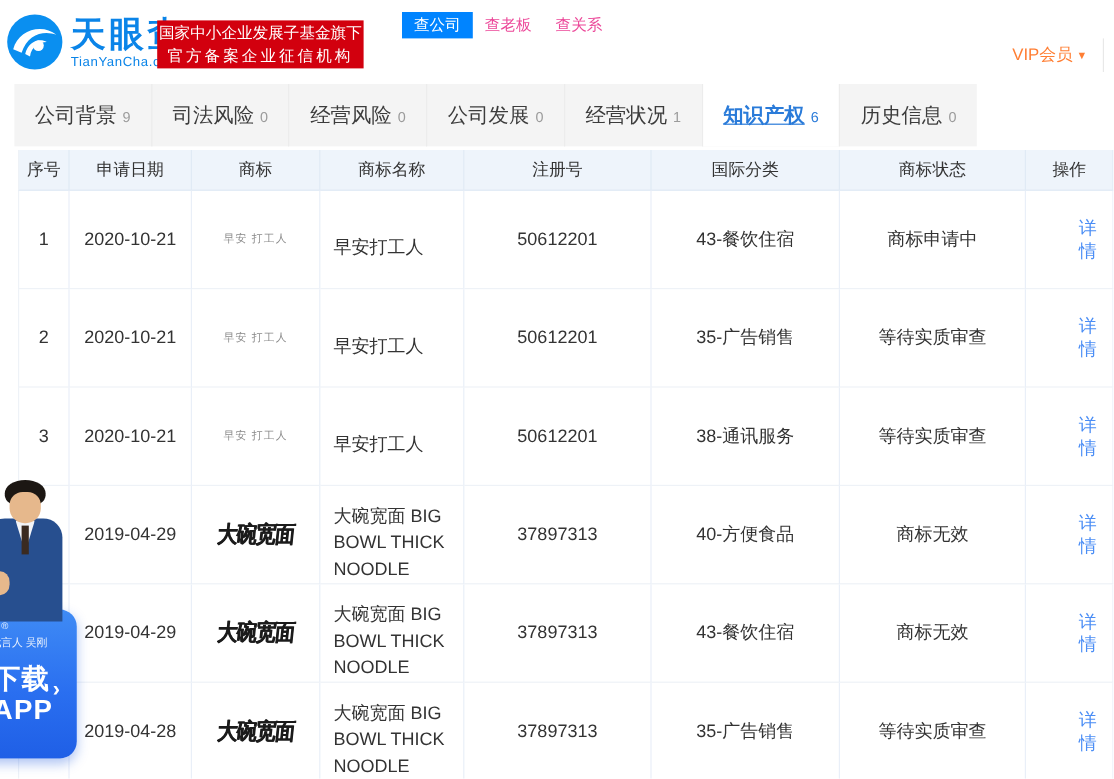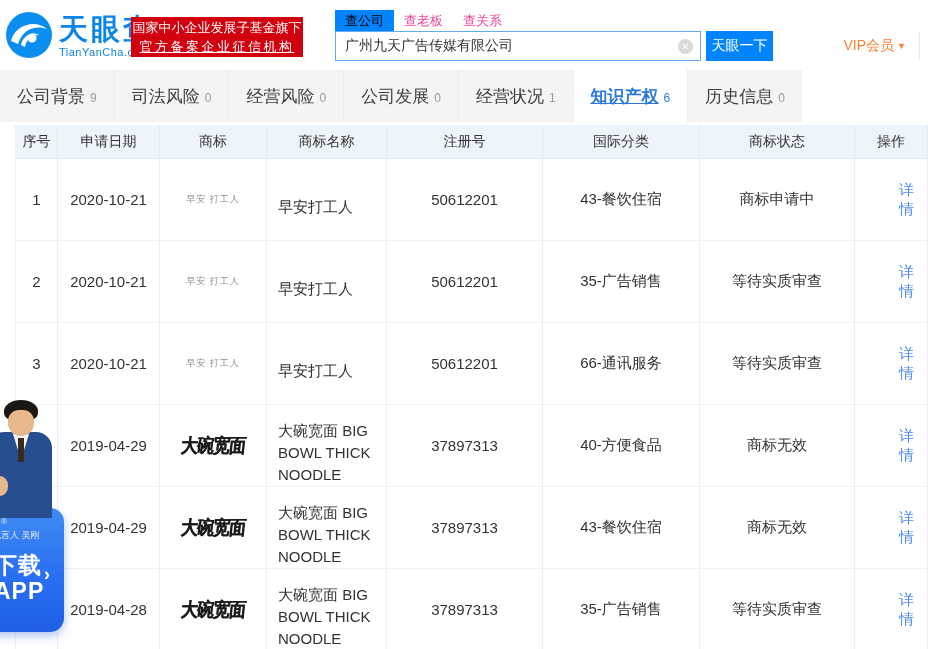--- a/index.html
+++ b/index.html
@@ -10,40 +10,40 @@
   
   .header { position:absolute; left:0; top:0; width:928px; height:70px; background:#fff; }
   .logo-wrap { position:absolute; left:5px; top:11px; display:flex; }
   .logo-icon { width:48px; height:48px; }
   .logo-text { margin-left:6px; display:flex; flex-direction:column; justify-content:center; }
   .brand { font-size:29px; font-weight:bold; color:#0a84e8; letter-spacing:3px; line-height:32px; }
   .domain { font-size:11px; color:#0a84e8; letter-spacing:0.5px; margin-top:1px; }
   .badge { position:absolute; left:131px; top:17px; width:172px; height:40px; background:#d2000e;
     color:#fff; font-size:13px; text-align:center; display:flex; flex-direction:column; justify-content:center; }
   .badge .b1 { line-height:19px; }
-  .badge .b2 { line-height:19px; letter-spacing:2.5px;text-decoration:underline; }
+  .badge .b2 { line-height:19px; letter-spacing:2.5px; }
 
   .search-area { position:absolute; left:335px; top:10px; }
   .search-tabs { display:flex; height:21px; align-items:center; }
   .search-tab { font-size:13px; color:#ec4899; padding:2px 10px; cursor:pointer; }
-  .search-tab.active { background:#0084ff; color:#000000; }
+  .search-tab.active { background:#0084ff; color:#ffffff; }
   .search-row { display:flex; margin-top:0; }
   .search-input-wrap { position:relative; width:366px; }
   .search-input { width:366px; height:30px; border:1px solid #63aaf3; outline:none;
     font-size:14px; color:#333; padding:0 28px 0 9px; font-family:inherit; }
   .clear-icon { position:absolute; right:8px; top:8px; width:15px; height:15px; border-radius:50%;
     background:#d9d9d9; color:#fff; font-size:10px; line-height:15px; text-align:center; cursor:pointer; }
   .search-btn { width:67px; height:30px; margin-left:5px; background:#0084ff; color:#fff;
     border:none; font-size:14px; cursor:pointer; font-family:inherit; }
   .vip { position:absolute; right:22px; top:37px; color:#ff7e33; font-size:14px; cursor:pointer; }
   .vip .caret { font-size:9px; vertical-align:1px; margin-left:3px; }
   .head-divider { position:absolute; right:8px; top:32px; width:1px; height:28px; background:#e8e8e8; }
 
   
-  .nav { position:absolute; left:0; top:70px; width:802px; height:52px; background:#f4f4f4; display:flex; }
+  .nav { position:absolute; left:12px; top:70px; width:802px; height:52px; background:#f4f4f4; display:flex; }
   .nav-tab { flex:1; display:flex; align-items:center; justify-content:center; cursor:pointer;
     border-right:1px solid #ececec; }
   .nav-tab:last-child { border-right:none; }
   .nav-label { font-size:17px; color:#3c3c3c; }
   .nav-count { font-size:12px; color:#9b9b9b; margin-left:5px; margin-top:3px; }
   .nav-tab.active { background:#fff; }
   .nav-tab.active .nav-label { color:#2a7bd9; font-weight:bold;text-decoration:underline; }
   .nav-tab.active .nav-count { color:#2a7bd9; }
 
   
@@ -110,27 +110,20 @@
       <span class="b1">国家中小企业发展子基金旗下</span>
       <span class="b2">官方备案企业征信机构</span>
     </div>
 
     <div class="search-area">
       <div class="search-tabs" id="search-tabs">
           <div class="search-tab active">查公司</div>
           <div class="search-tab">查老板</div>
           <div class="search-tab">查关系</div>
         </div>
-      <div class="search-row">
-        <div class="search-input-wrap">
-          <input class="search-input" type="text" value="广州九天广告传媒有限公司" style="">
-          <span class="clear-icon">✕</span>
-        </div>
-        <button class="search-btn">天眼一下</button>
-      </div>
     </div>
 
     <div class="vip">
       <span>VIP会员</span><span class="caret">▼</span>
     </div>
     <div class="head-divider"></div>
   </div>
 
   <div class="nav" id="nav-tabs">
       <div class="nav-tab">
@@ -210,21 +203,21 @@
         <div class="tr body-row">
           <div class="cell c0">3</div>
           <div class="cell c1">2020-10-21</div>
           <div class="cell c2">
             <span class="mark-text">早安 打工人</span>
           </div>
           <div class="cell c3 name">
             <span class="name-inner">早安打工人</span>
           </div>
           <div class="cell c4">50612201</div>
-          <div class="cell c5">66-通讯服务</div>
+          <div class="cell c5">38-通讯服务</div>
           <div class="cell c6">等待实质审查</div>
           <div class="cell c7">
             <span class="detail-link">详情</span>
           </div>
         </div>
         <div class="tr body-row">
           <div class="cell c0">4</div>
           <div class="cell c1">2019-04-29</div>
           <div class="cell c2">
             <span class="mark-logo">大碗宽面</span>

